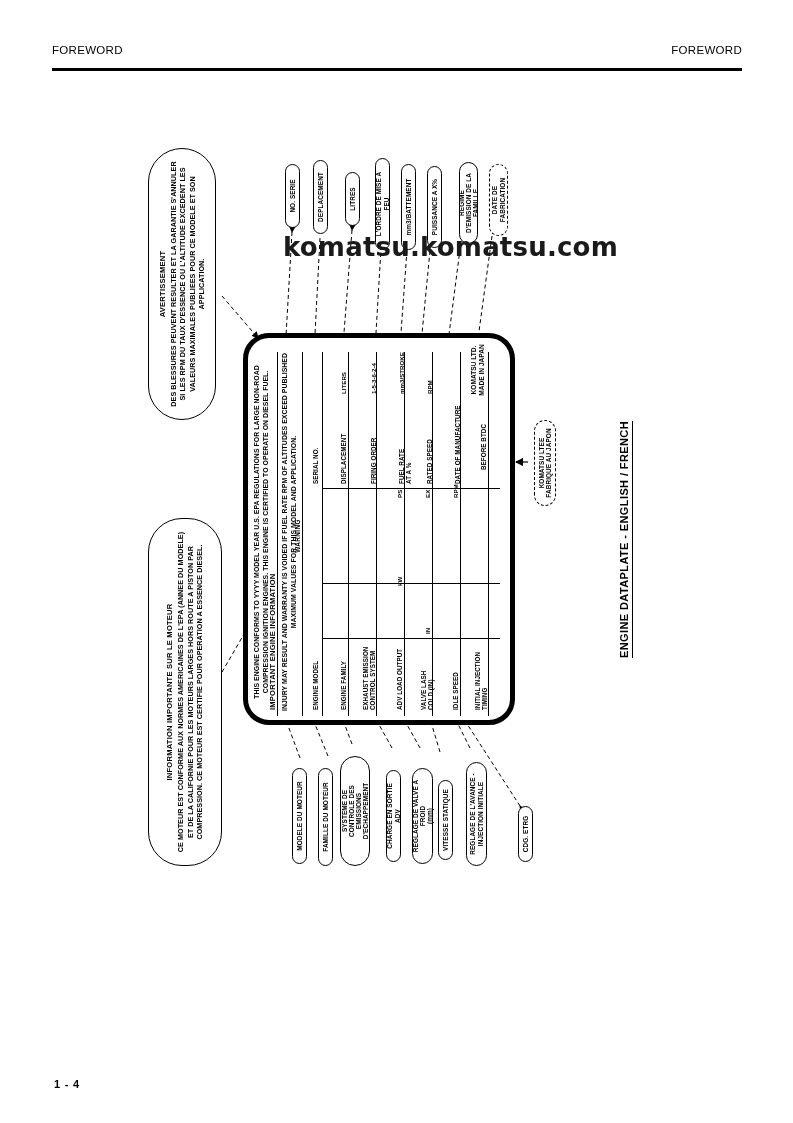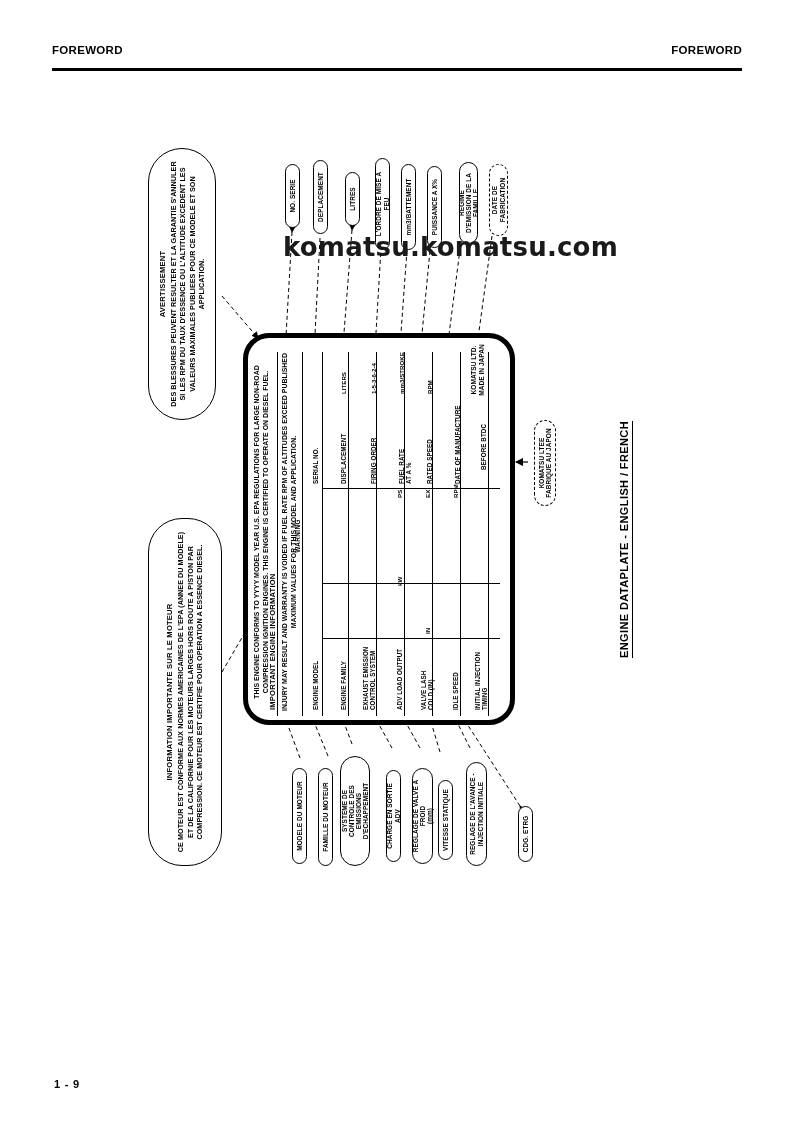--- a/index.html
+++ b/index.html
@@ -22,21 +22,21 @@
     left: 52px;
     top: 44px;
     width: 690px;
     height: 24px;
   }
   .page-header .hdr-left,
   .page-header .hdr-right {
     position: absolute;
     top: 0;
     font-size: 11.5px;
-    font-weight: bold;
+    font-weight: normal;
     letter-spacing: 0.3px;
   }
   .page-header .hdr-left  { left: 0; }
   .page-header .hdr-right { right: 0; }
   .header-rule {
     position: absolute;
     left: 52px;
     top: 68px;
     width: 690px;
     height: 2.5px;
@@ -394,13 +394,13 @@
     <span style="white-space:pre-line;">KOMATSU LTEE
 FABRIQUE AU JAPON</span>
   </div>
 
   <div class="caption" style="left:618px; top:658px;">ENGINE DATAPLATE - ENGLISH / FRENCH</div>
 
 </div>
 
 <div class="watermark">komatsu.komatsu.com</div>
 
-<div class="page-footer">1 - 9</div>
+<div class="page-footer">1 - 4</div>
 
 </body></html>

